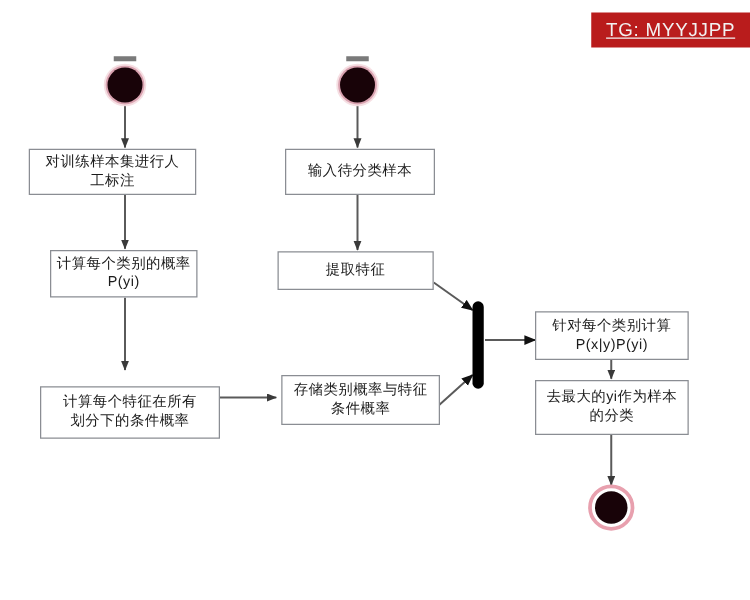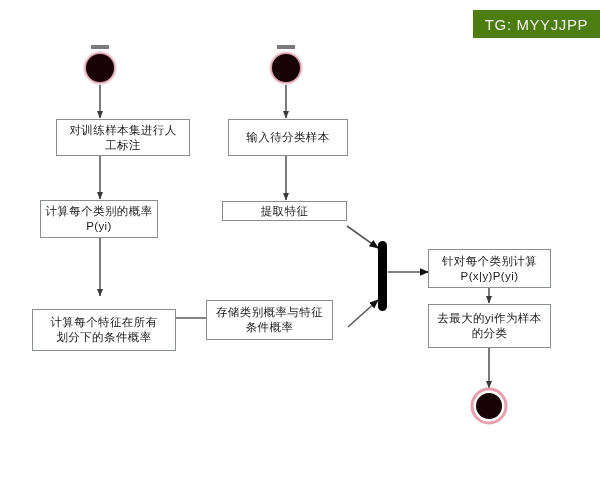--- a/index.html
+++ b/index.html
@@ -32,26 +32,27 @@
     letter-spacing: 0.4px;
     display: flex;
     align-items: center;
     justify-content: center;
     text-align: center;
     padding: 2px 4px;
     white-space: pre-line;
   }
   .watermark {
     position: absolute;
-    background: #4d7c0f;
+    background: #b91c1c;
     color: #f2f2f2;
     display: flex;
     align-items: center;
     justify-content: center;
     letter-spacing: 0.6px;
+    text-decoration: underline;
   }
   #wm-tg {
     right: 0;
     top: 10px;
     width: 127px;
     height: 28px;
     font-size: 15px;
   }
   #wm-url {
     left: 10px;
@@ -123,34 +124,34 @@
     <g>
       <circle cx="489" cy="406" r="17.5" fill="#ffffff"></circle>
       <circle cx="489" cy="406" r="17" fill="none" stroke="#e8a0ae" stroke-width="3"></circle>
       <circle cx="489" cy="406" r="13" fill="#180308"></circle>
     </g>
   </svg>
 
   <div class="start-dash" style="left:91px; top:45px;"></div>
   <div class="start-dash" style="left:277px; top:45px;"></div>
 
-  <div class="node-box" style="left:56px; top:119px; width:134px; height:37px;">对训练样本集进行人
+  <div class="node-box" style="left:23px; top:119px; width:134px; height:37px;">对训练样本集进行人
 工标注</div>
 
   <div class="node-box" style="left:228px; top:119px; width:120px; height:37px;">输入待分类样本</div>
 
   <div class="node-box" style="left:40px; top:200px; width:118px; height:38px;">计算每个类别的概率
 P(yi)</div>
 
-  <div class="node-box" style="left:222px; top:201px; width:125px; height:20px;">提取特征</div>
+  <div class="node-box" style="left:222px; top:201px; width:125px; height:31px;">提取特征</div>
 
   <div class="node-box" style="left:32px; top:309px; width:144px; height:42px;">计算每个特征在所有
 划分下的条件概率</div>
 
-  <div class="node-box" style="left:206px; top:300px; width:127px; height:40px;">存储类别概率与特征
+  <div class="node-box" style="left:225px; top:300px; width:127px; height:40px;">存储类别概率与特征
 条件概率</div>
 
   <div class="node-box" style="left:428px; top:249px; width:123px; height:39px;">针对每个类别计算
 P(x|y)P(yi)</div>
 
   <div class="node-box" style="left:428px; top:304px; width:123px; height:44px;">去最大的yi作为样本
 的分类</div>
 
   <div class="watermark" id="wm-tg">TG: MYYJJPP</div>
 

